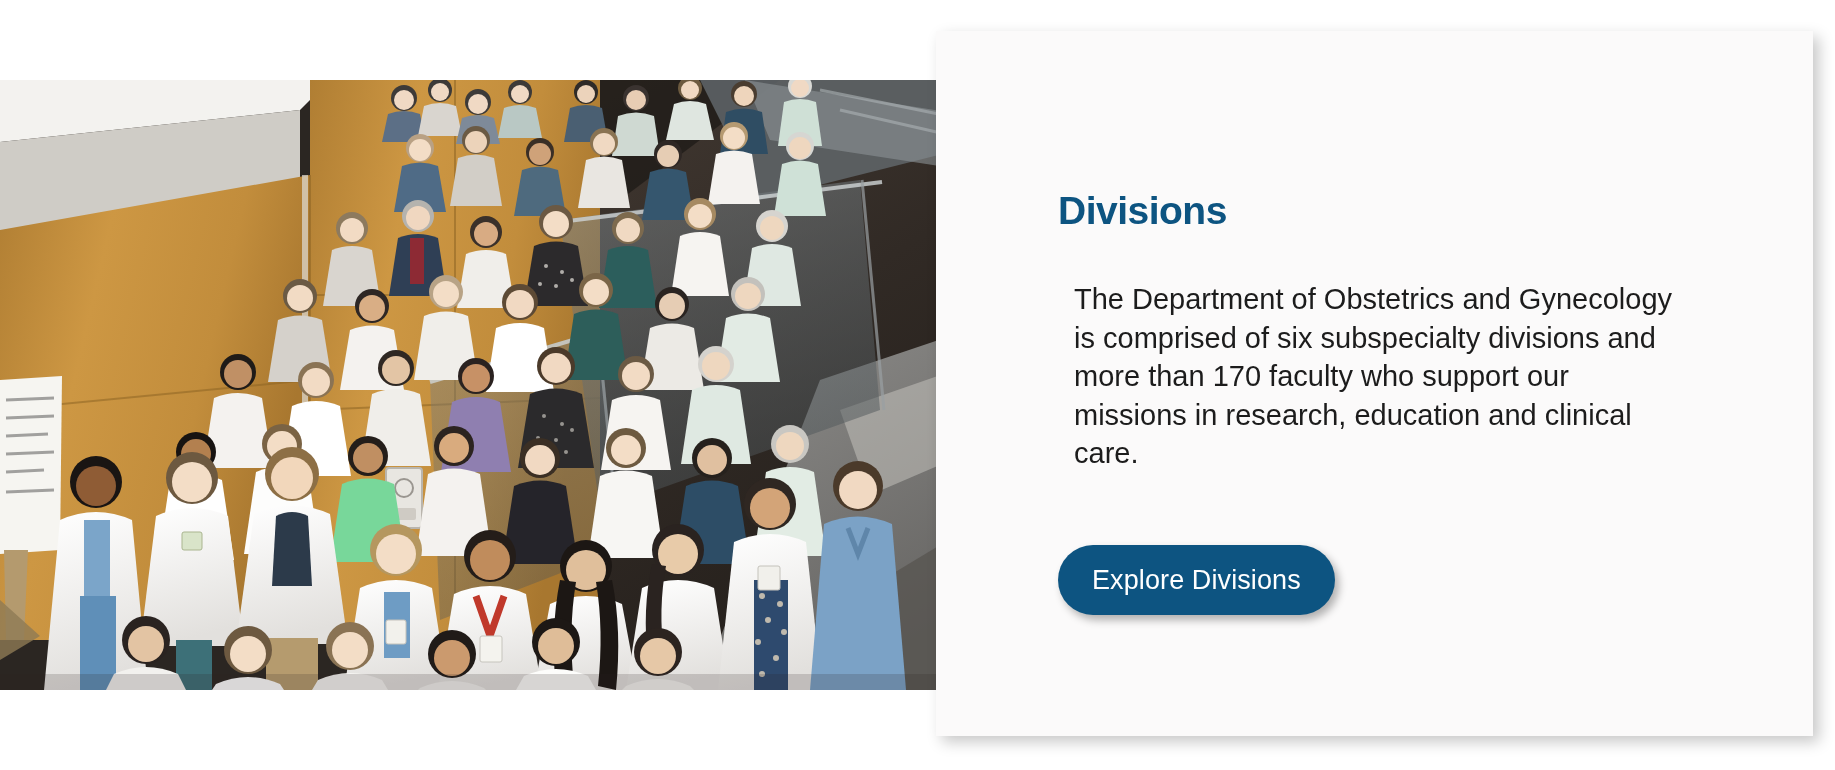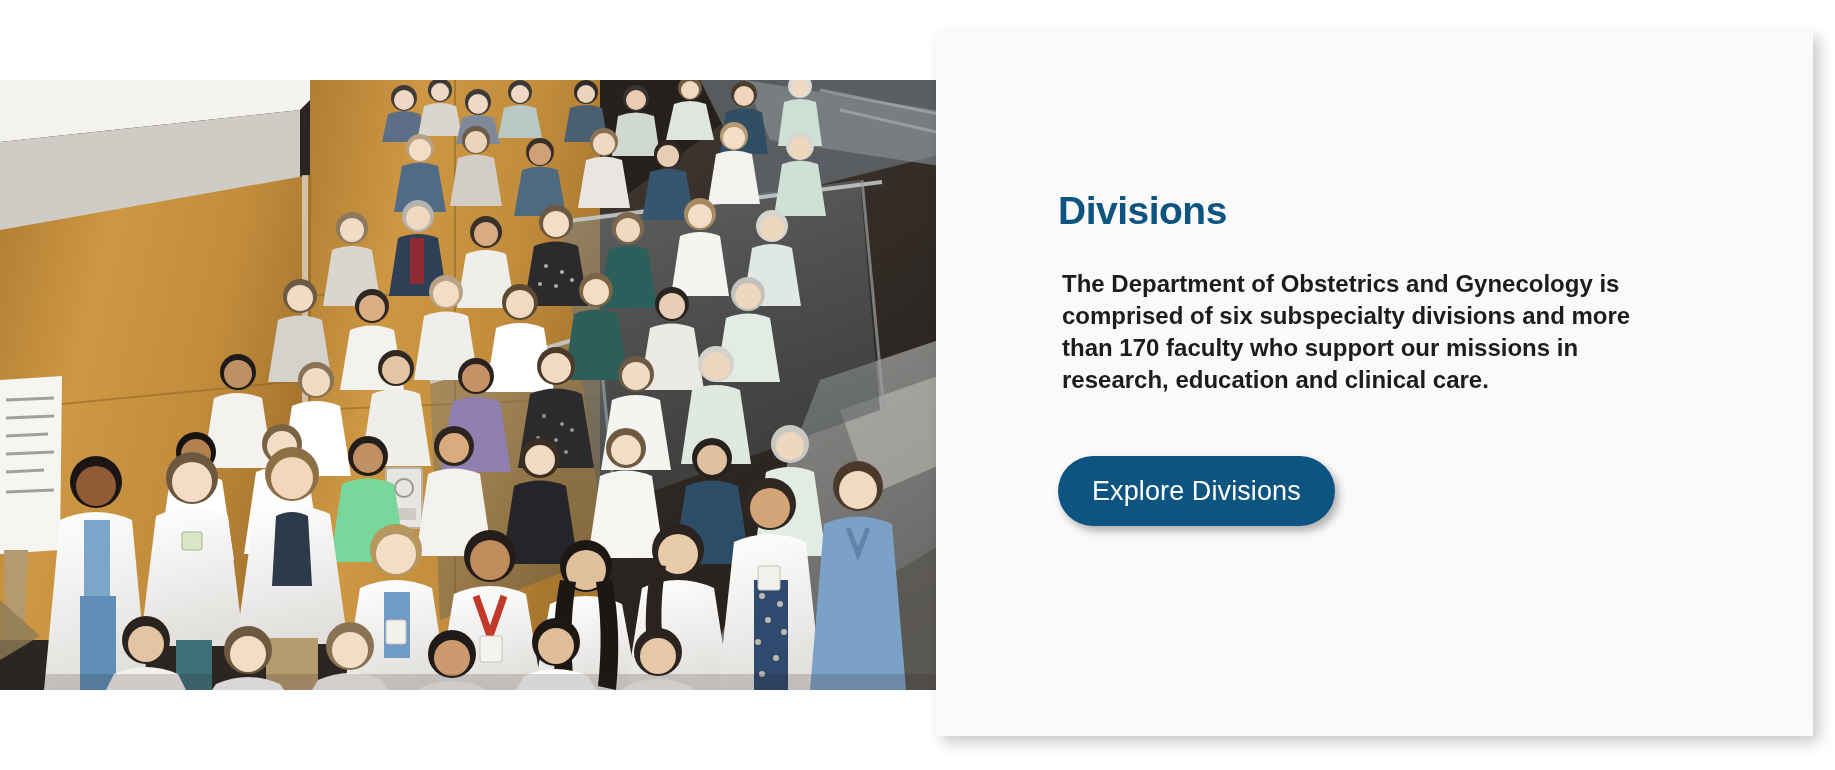--- a/index.html
+++ b/index.html
@@ -34,27 +34,27 @@
   }
   #card-heading {
     margin: 0;
     font-size: 39px;
     font-weight: bold;
     letter-spacing: -0.5px;
     color: #0d5481;
     line-height: 1.05;
   }
   #card-paragraph {
-    margin: 4px;
+    margin: 16px;
     padding-top: 32px;
     width: 614px;
-    font-size: 24px;
+    font-size: 29px;
     line-height: 1.33;
     color: #1c1c1c;
-    font-weight: bold;
+    font-weight: normal;
   }
   #explore-button {
     display: inline-block;
     margin-top: 56px;
     padding: 0 34px;
     height: 70px;
     line-height: 70px;
     border: none;
     border-radius: 36px;
     background: #0d5481;

